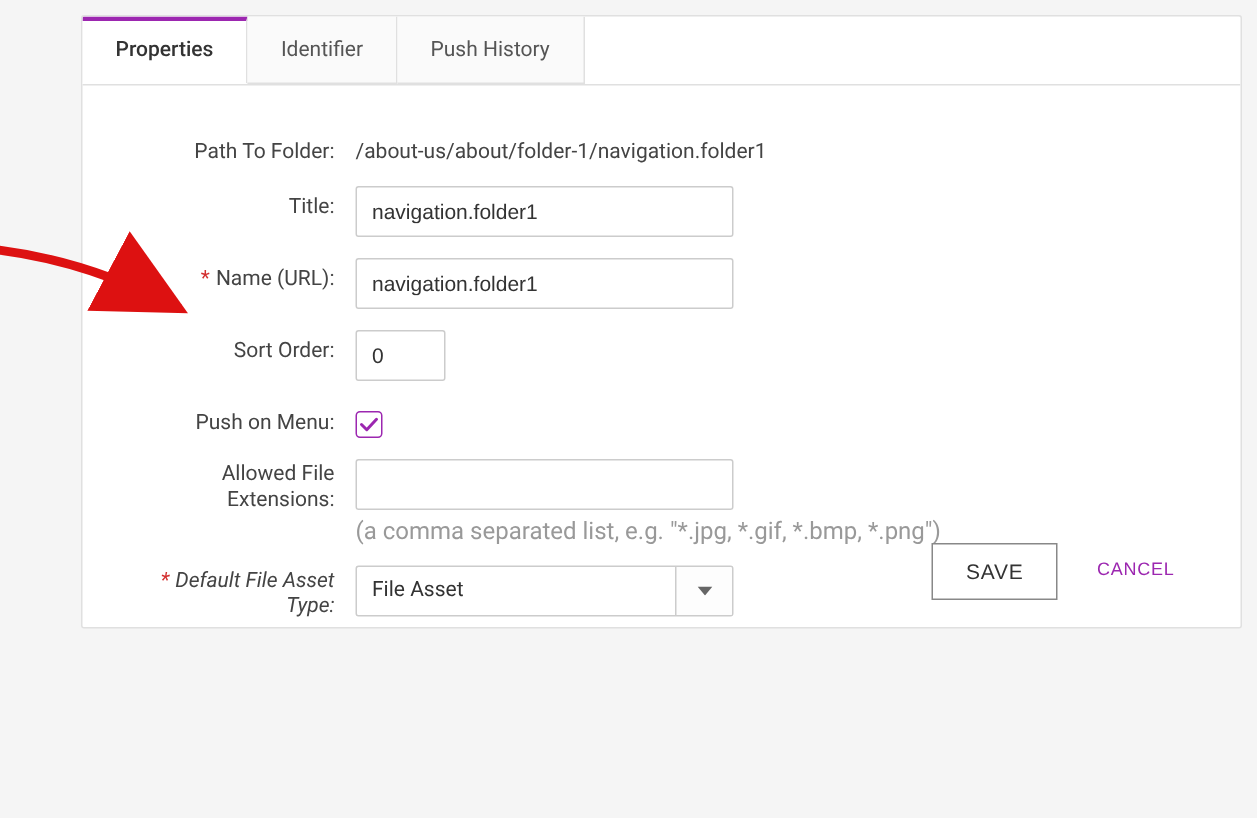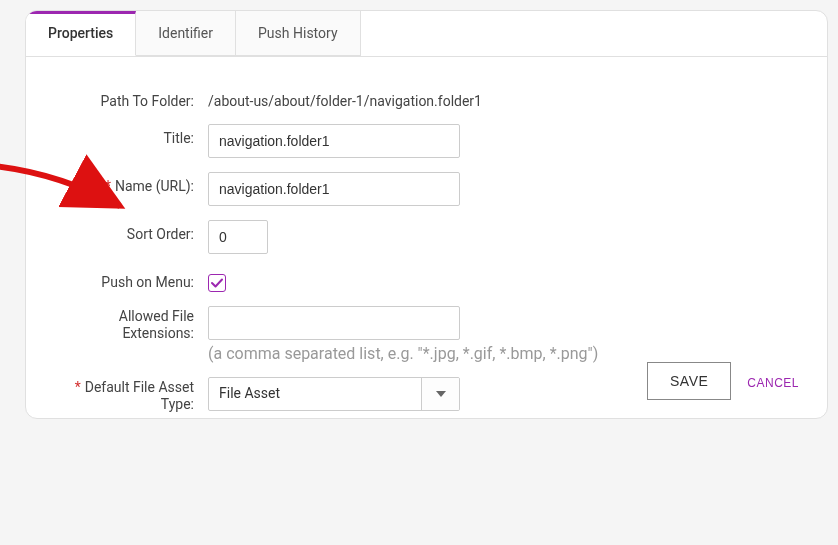--- a/index.html
+++ b/index.html
@@ -16,24 +16,25 @@
     height: 545px;
     position: relative;
     background: #f5f5f5;
     padding-top: 10px;
     padding-left: 25px;
     padding-right: 10px;
   }
   .panel {
     background: #fff;
     border: 1px solid #e0e0e0;
-    border-radius: 12px;
+    border-radius: 2px;
     height: 409px;
     position: relative;
     overflow: hidden;
+    margin-left: 29px;
   }
   .tabs {
     display: flex;
     border-bottom: 1px solid #e0e0e0;
   }
   .tab {
     padding: 14px 22px;
     border-right: 1px solid #e0e0e0;
     border-bottom: 1px solid #e0e0e0;
     background: #fafafa;
@@ -124,24 +125,24 @@
     border-left: 1px solid #ccc;
     display: flex;
     align-items: center;
     justify-content: center;
     background: #fdfdfd;
   }
   .select-arrow svg { width: 10px; height: 6px; }
   .actions {
     position: absolute;
     bottom: 18px;
-    right: 24px;
-    display: flex;
-    align-items: flex-end;
-    gap: 12px;
+    right: 40px;
+    display: flex;
+    align-items: flex-start;
+    gap: 22px;
   }
   .btn-save {
     border: 1px solid #888;
     background: #fff;
     padding: 10px 22px;
     font-size: 14px;
     letter-spacing: 0.5px;
     color: #333;
     cursor: pointer;
   }
@@ -212,21 +213,21 @@
 
       <div class="row">
         <div class="label" style="padding-top:2px;">Allowed File Extensions:</div>
         <div>
           <input class="text-input" value="" style="">
           <div class="hint">(a comma separated list, e.g. "*.jpg, *.gif, *.bmp, *.png")</div>
         </div>
       </div>
 
       <div class="row">
-        <div class="label" style="padding-top:2px;">
+        <div class="label" style="padding-top:2px;font-style:italic;">
           <span class="req">*</span><span>Default File Asset Type:</span>
         </div>
         <div class="select">
           <div class="select-value">File Asset</div>
           <div class="select-arrow">
             <svg viewBox="0 0 10 6">
                 <path d="M0 0 L5 6 L10 0 Z" fill="#666"></path>
               </svg>
           </div>
         </div>

